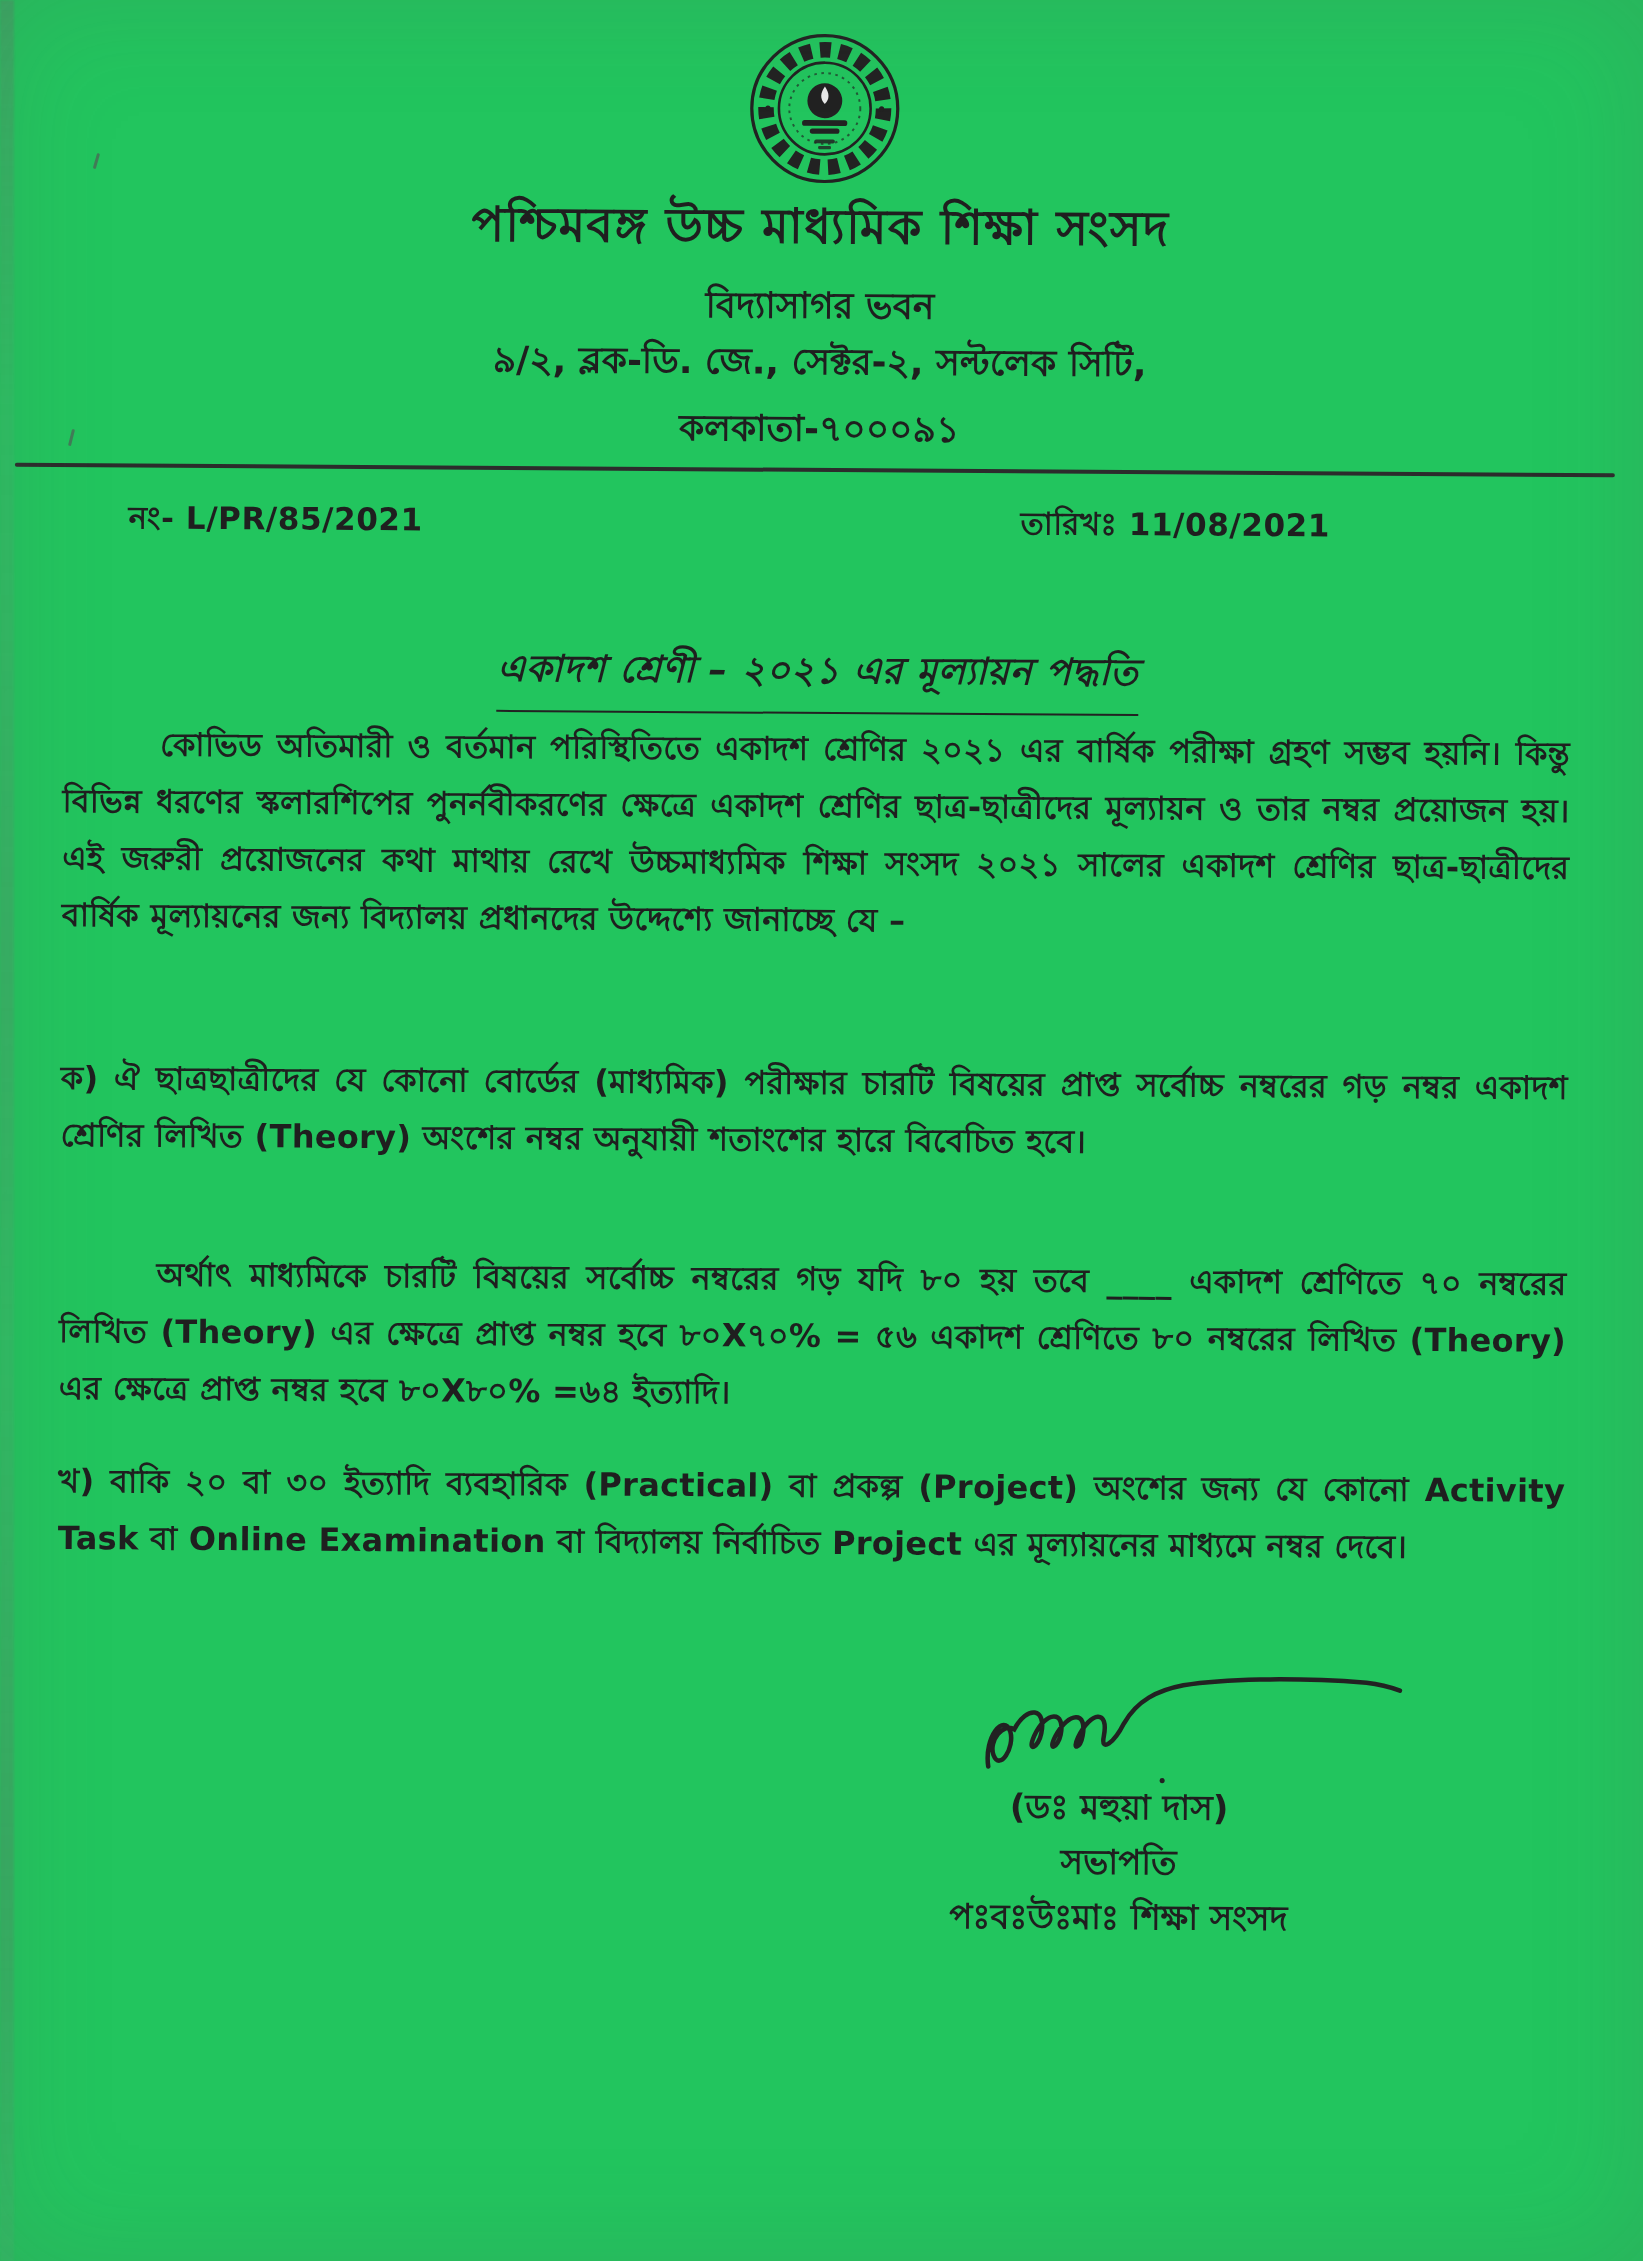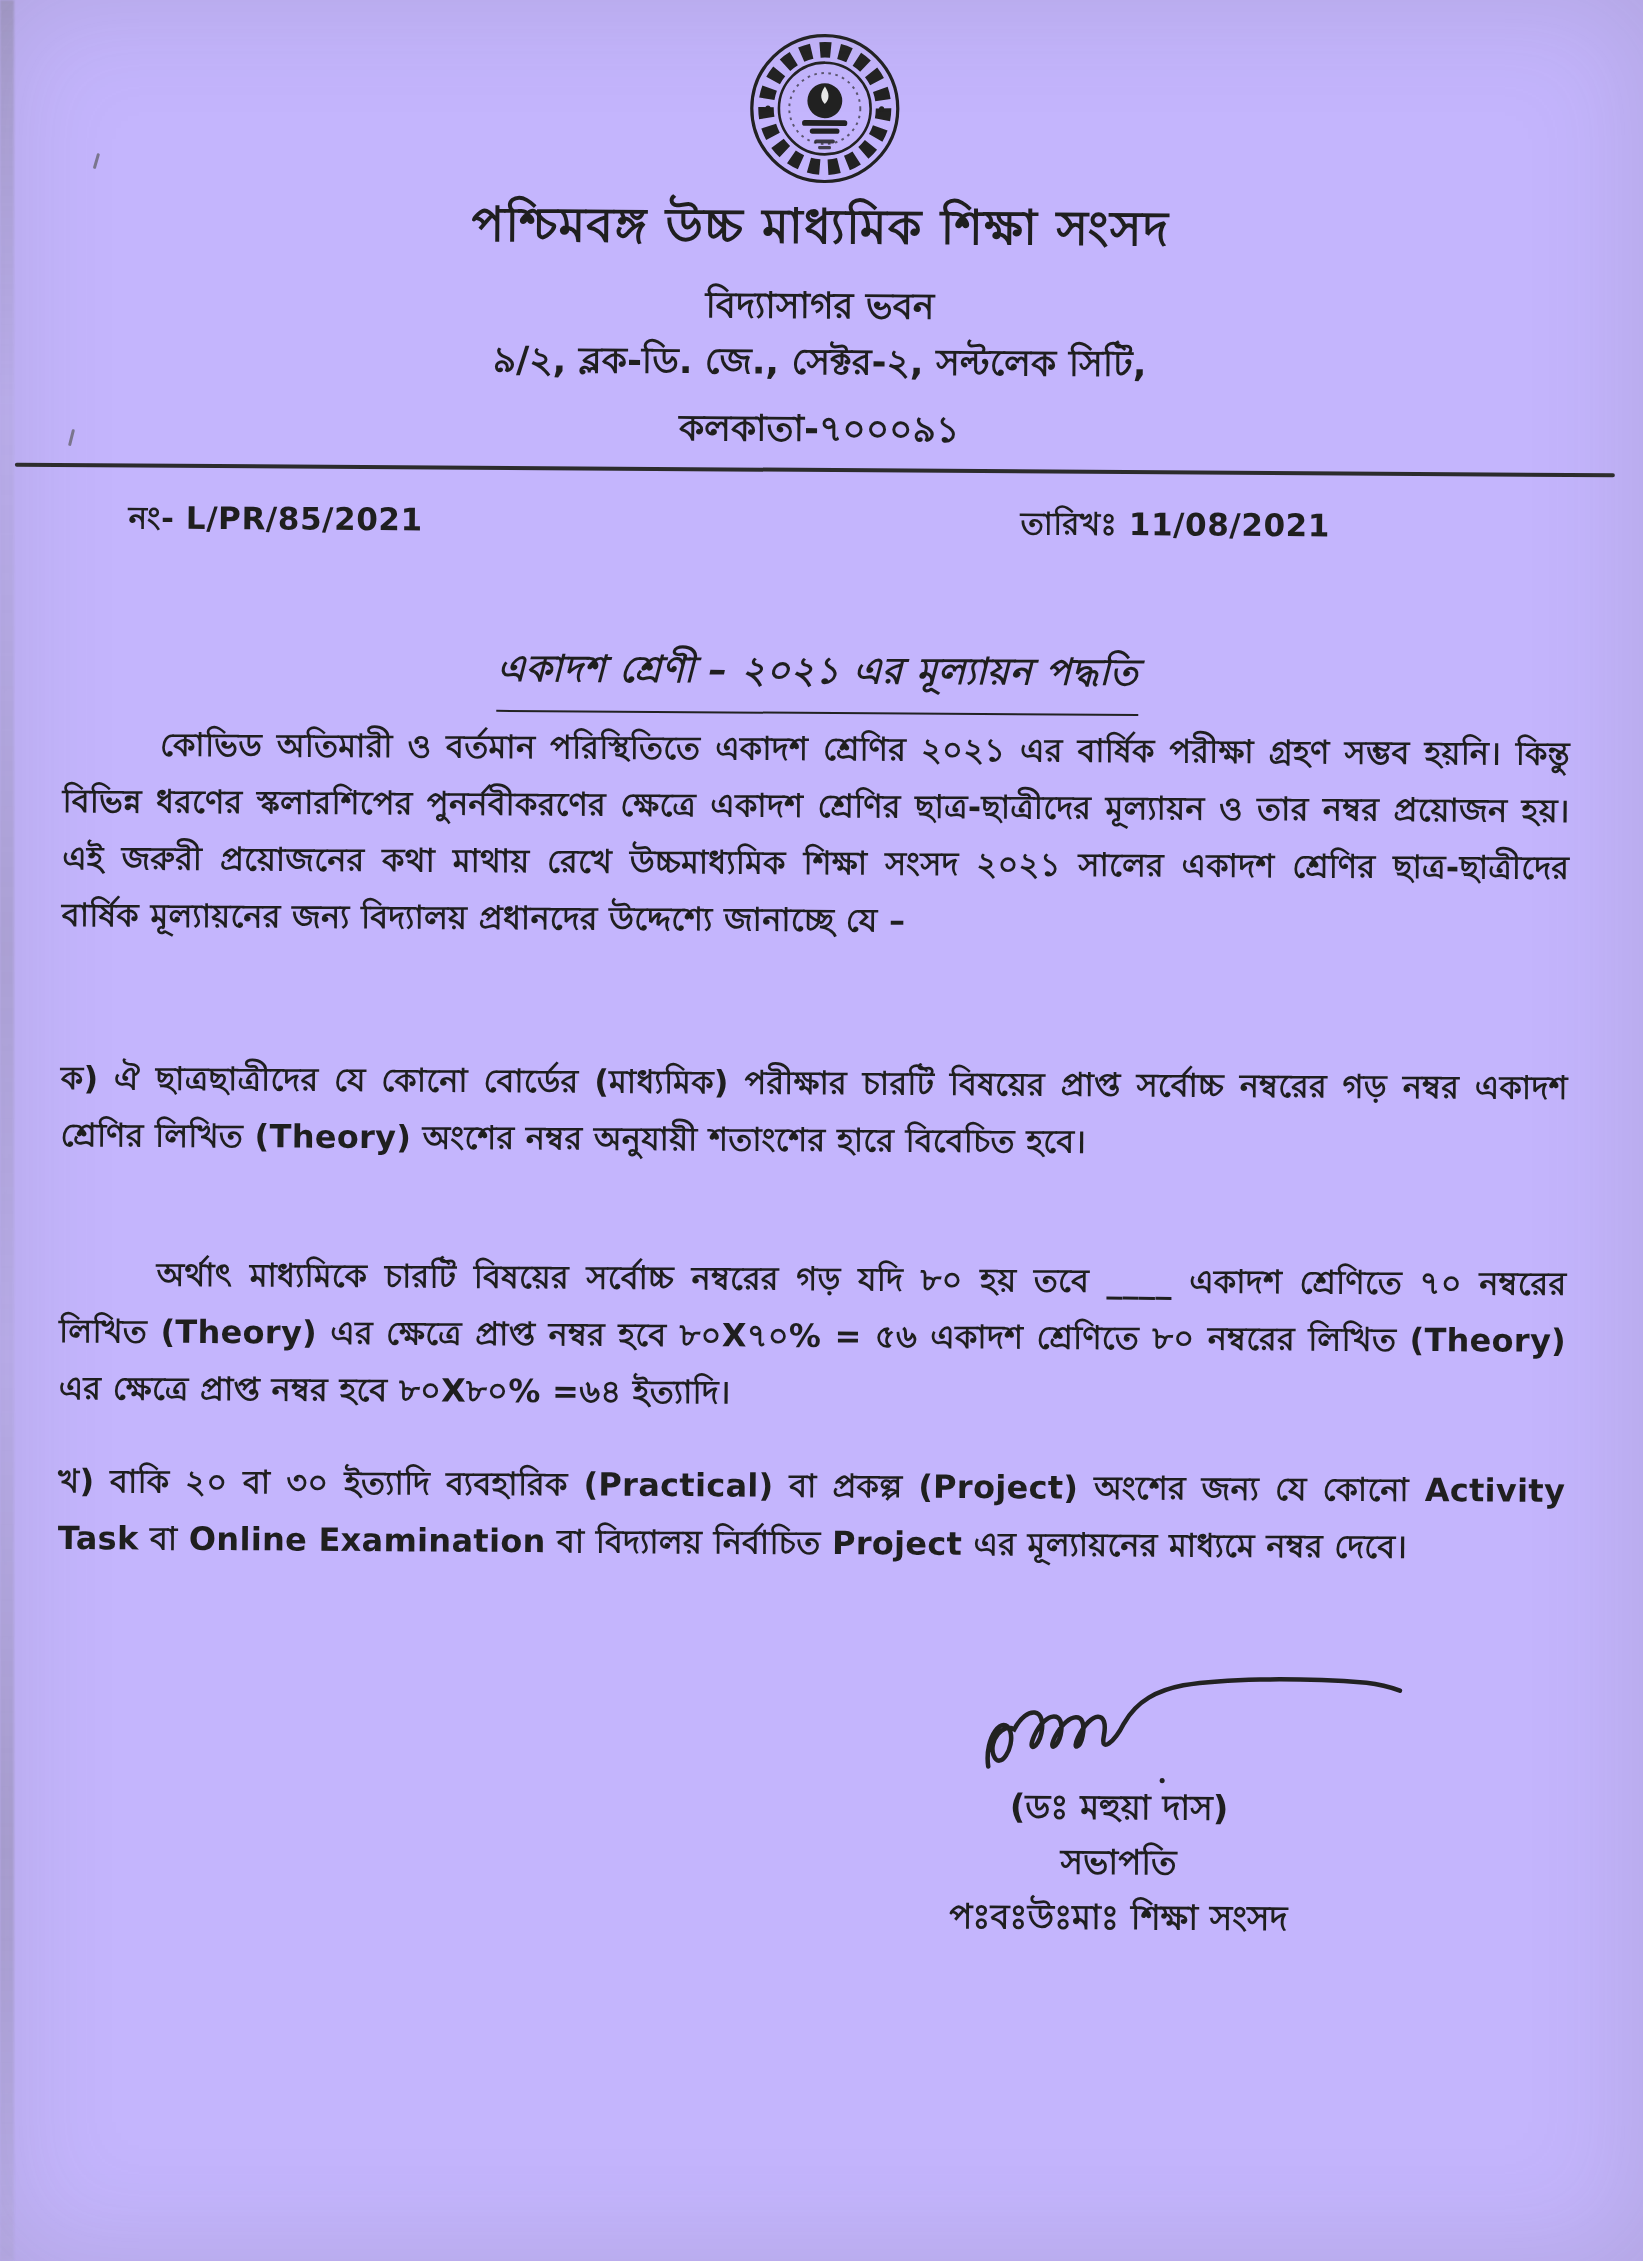--- a/index.html
+++ b/index.html
@@ -1,19 +1,19 @@
 <!DOCTYPE html>
 <html style="font-size:10.3px"><head>
 <meta charset="utf-8">
 <style>
   html,body{margin:0;padding:0;background:#cfcfcf;}
   .page{
     position:relative;
     width:1644px;height:2261px;
-    background:#c4b5fd;
+    background:#22c55e;
     overflow:hidden;
     font-family:"DejaVu Sans","Liberation Sans",sans-serif;
     color:#1f1f1f;
   }
   .vignette{
     position:absolute;inset:0;pointer-events:none;
     box-shadow:inset 0 0 116px rgba(90,90,90,.18);
   }
   .edge-smudge{
     position:absolute;left:0;top:0;width:14px;height:100%;

